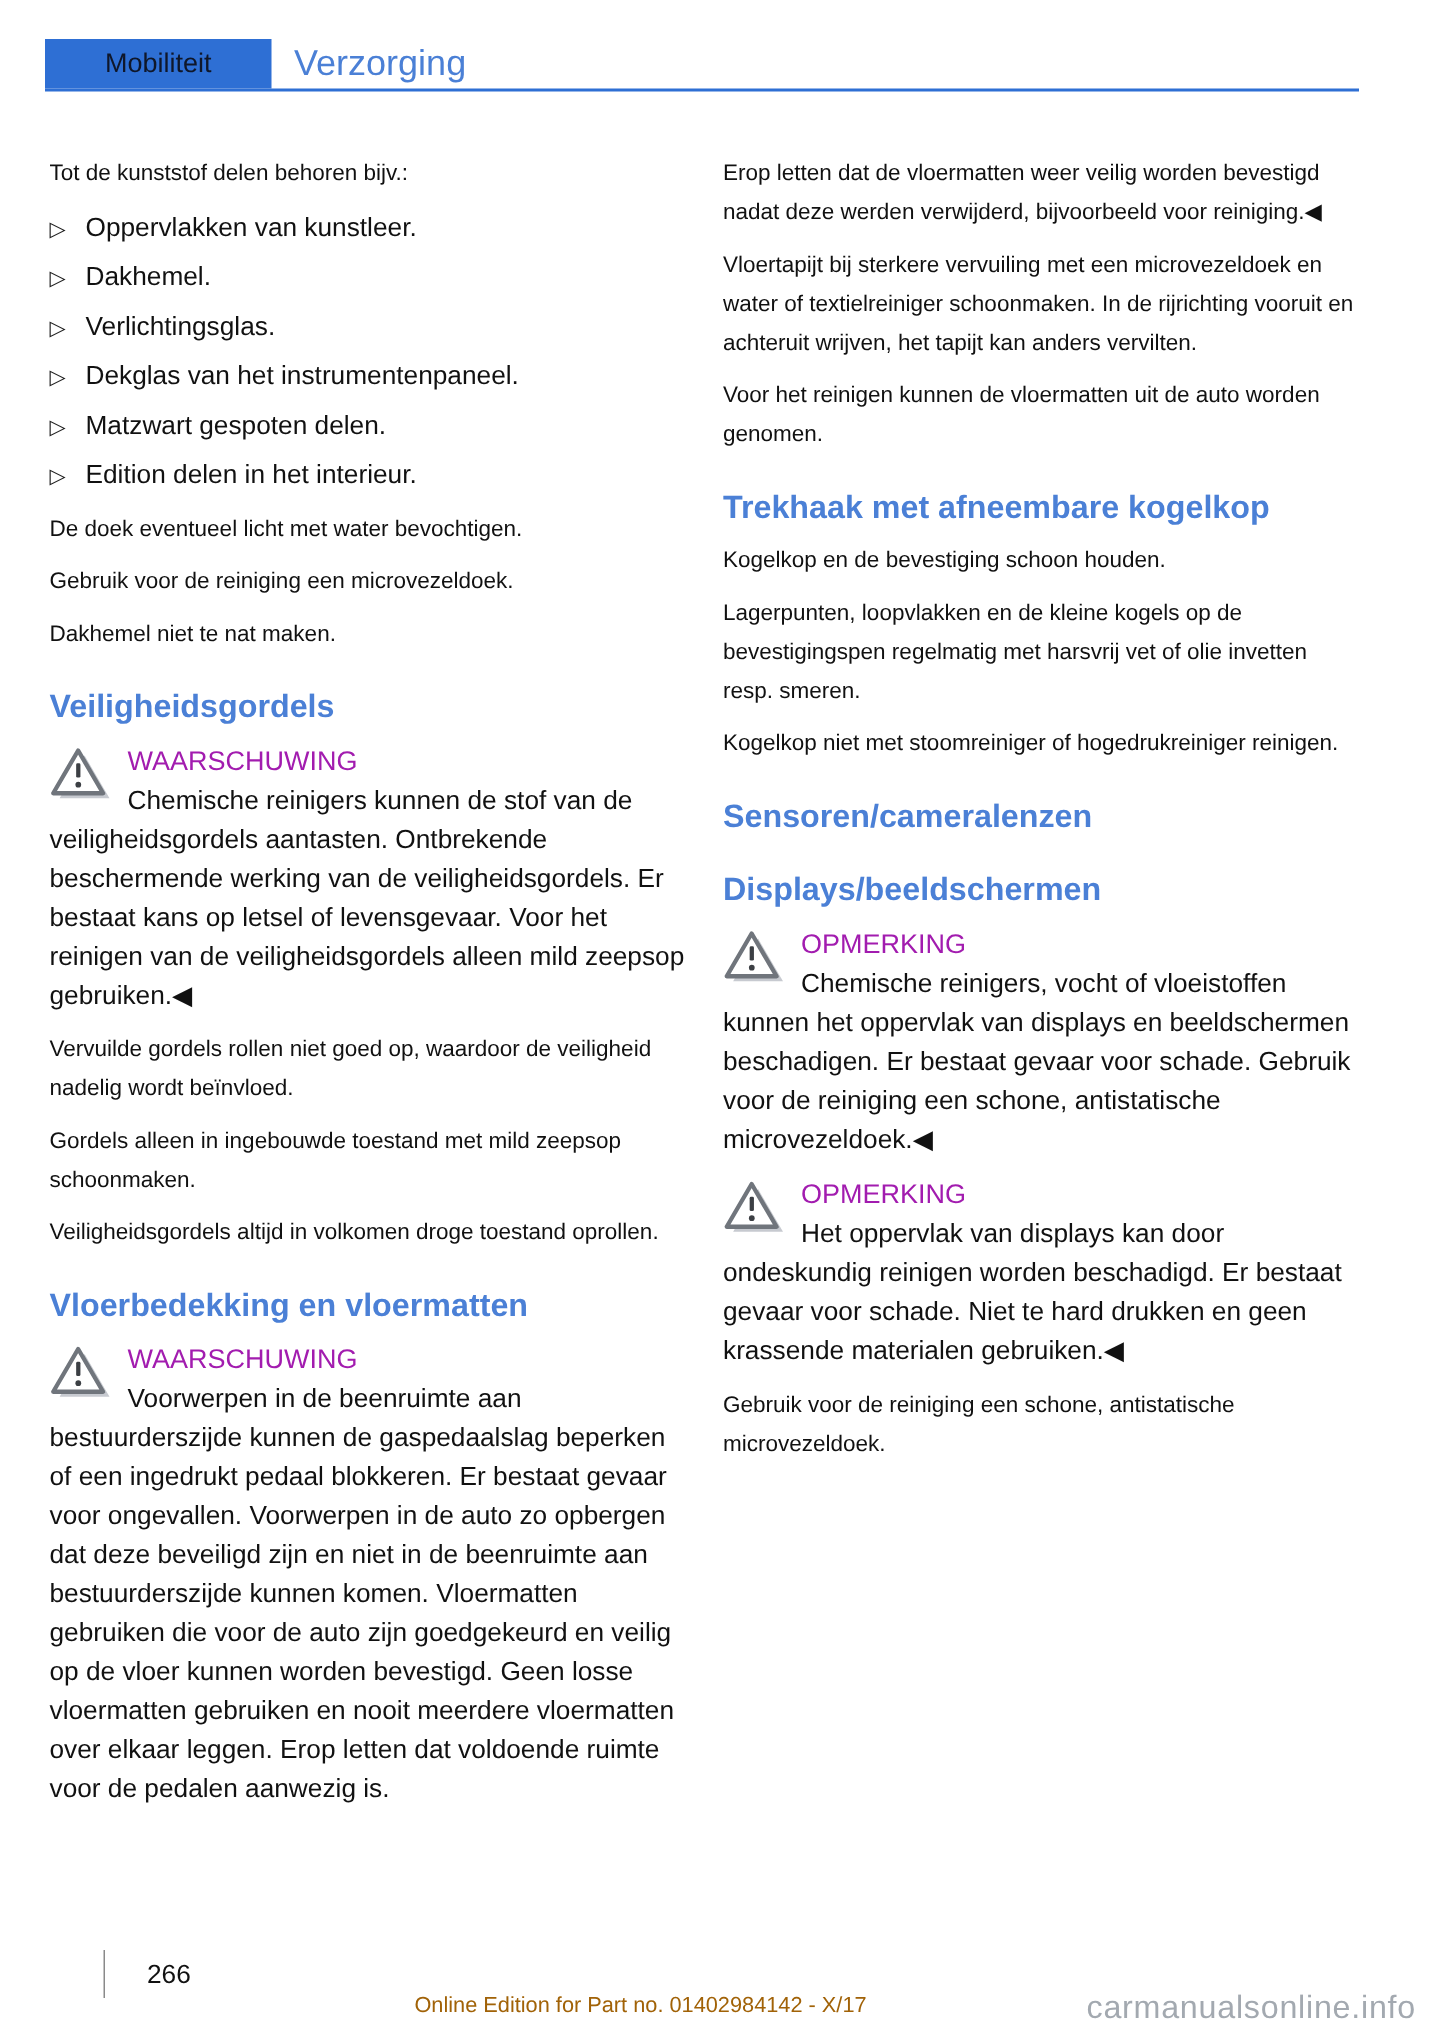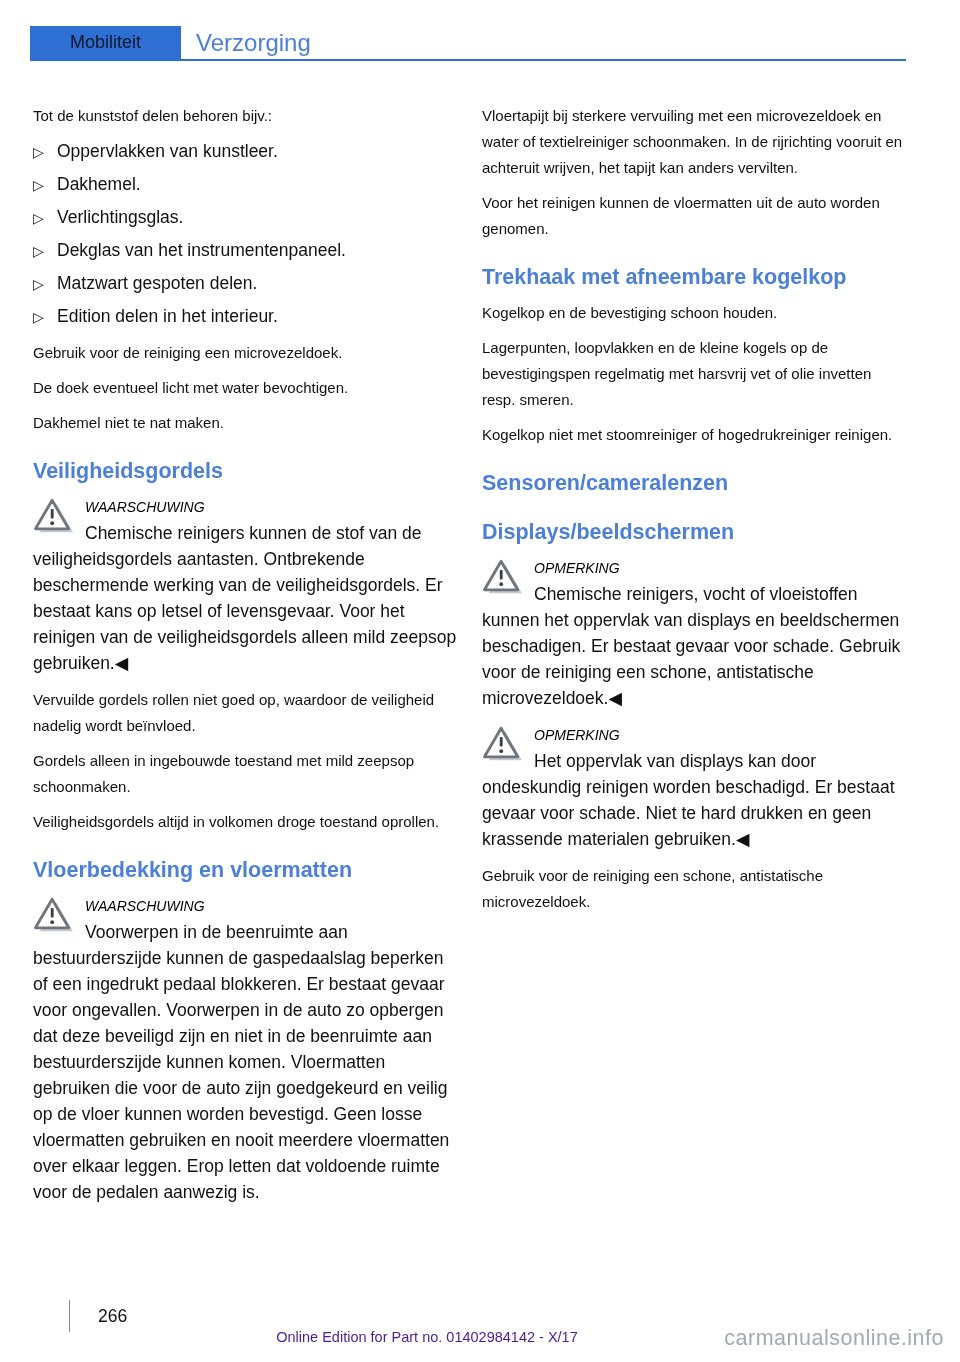--- a/index.html
+++ b/index.html
@@ -22,26 +22,26 @@
   .body-p { font-size:15px; line-height:26px; margin-bottom:9px; }
   .bullets { list-style:none; margin:1px 0 10px 0; }
   .bullets li { display:flex; font-size:17.5px; line-height:26px; margin-bottom:6px; }
   .bullet-marker { flex:0 0 24px; width:24px; font-size:14px; color:#222; padding-top:1px; }
 
   h2.heading { color:var(--heading); font-size:21.5px; line-height:27px; font-weight:bold; margin:22px 0 9px; }
 
   .alert { margin:4px 0 11px; }
   .alert::after { content:""; display:block; clear:both; }
   .alert-icon { float:left; width:42px; height:38px; margin:3px 10px 2px 0; }
-  .alert-label { font-size:14px; line-height:26px; color:#000000;font-style:italic; }
+  .alert-label { font-size:18px; line-height:26px; color:#a21caf; }
   .alert-text { font-size:17.5px; line-height:26px; }
 
   .footer { position:absolute; left:0; right:0; bottom:0; height:80px; }
   .pagenum { position:absolute; left:46px; bottom:30px; font-size:17.5px; color:#111; border-left:1px solid #8a8a8a; padding-left:28px; line-height:32px;margin-left:23px; }
-  .edition { position:absolute; left:0; right:106px; bottom:17px; text-align:center; font-size:14.5px; color:#4c1d95; }
+  .edition { position:absolute; left:0; right:106px; bottom:17px; text-align:center; font-size:14.5px; color:#a16207; }
   .watermark { position:absolute; right:16px; bottom:11px; font-size:21.5px; color:#a3a9b0; letter-spacing:0.5px; }
 </style>
 </head>
 <body>
 
 <div class="page">
 
   <div class="header">
     <div class="tabs-row">
       <div class="tab-active">Mobiliteit</div>
@@ -75,22 +75,22 @@
         <li>
           <span class="bullet-marker">▷</span>
           <span>Matzwart gespoten delen.</span>
         </li>
         <li>
           <span class="bullet-marker">▷</span>
           <span>Edition delen in het interieur.</span>
         </li>
       </ul>
 
+      <p class="body-p">De doek eventueel licht met water bevochtigen.</p>
       <p class="body-p">Gebruik voor de reiniging een microvezeldoek.</p>
-      <p class="body-p">De doek eventueel licht met water bevochtigen.</p>
       <p class="body-p">Dakhemel niet te nat maken.</p>
 
       <h2 class="heading">Veiligheidsgordels</h2>
 
       <div class="alert">
         <span class="alert-icon">
           <svg viewBox="0 0 44 40" width="42" height="38" aria-hidden="true">
             <path d="M24.5 7 L42 37 L7 37 Z" fill="#c7cad0"></path>
             <path d="M20 3.5 L37.5 33.5 L2.5 33.5 Z" fill="#ffffff" stroke="#70757c" stroke-width="3" stroke-linejoin="round"></path>
             <rect x="18.6" y="12.5" width="3" height="10" rx="1" fill="#3c3f44"></rect>
@@ -115,20 +115,21 @@
             <rect x="18.6" y="12.5" width="3" height="10" rx="1" fill="#3c3f44"></rect>
             <circle cx="20.1" cy="27.5" r="2" fill="#3c3f44"></circle>
           </svg>
         </span>
         <div class="alert-label">WAARSCHUWING</div>
         <p class="alert-text">Voorwerpen in de beenruimte aan bestuurderszijde kunnen de gaspedaalslag beperken of een ingedrukt pedaal blokkeren. Er bestaat gevaar voor ongevallen. Voorwerpen in de auto zo opbergen dat deze beveiligd zijn en niet in de beenruimte aan bestuurderszijde kunnen komen. Vloermatten gebruiken die voor de auto zijn goedgekeurd en veilig op de vloer kunnen worden bevestigd. Geen losse vloermatten gebruiken en nooit meerdere vloermatten over elkaar leggen. Erop letten dat voldoende ruimte voor de pedalen aanwezig is.</p>
       </div>
     </div>
 
     <div class="col">
+      <p class="body-p">Erop letten dat de vloermatten weer veilig worden bevestigd nadat deze werden verwijderd, bijvoorbeeld voor reiniging.◀</p>
       <p class="body-p">Vloertapijt bij sterkere vervuiling met een microvezeldoek en water of textielreiniger schoonmaken. In de rijrichting vooruit en achteruit wrijven, het tapijt kan anders vervilten.</p>
       <p class="body-p">Voor het reinigen kunnen de vloermatten uit de auto worden genomen.</p>
 
       <h2 class="heading">Trekhaak met afneembare kogelkop</h2>
       <p class="body-p">Kogelkop en de bevestiging schoon houden.</p>
       <p class="body-p">Lagerpunten, loopvlakken en de kleine kogels op de bevestigingspen regelmatig met harsvrij vet of olie invetten resp. smeren.</p>
       <p class="body-p">Kogelkop niet met stoomreiniger of hogedrukreiniger reinigen.</p>
 
       <h2 class="heading">Sensoren/cameralenzen</h2>
 

